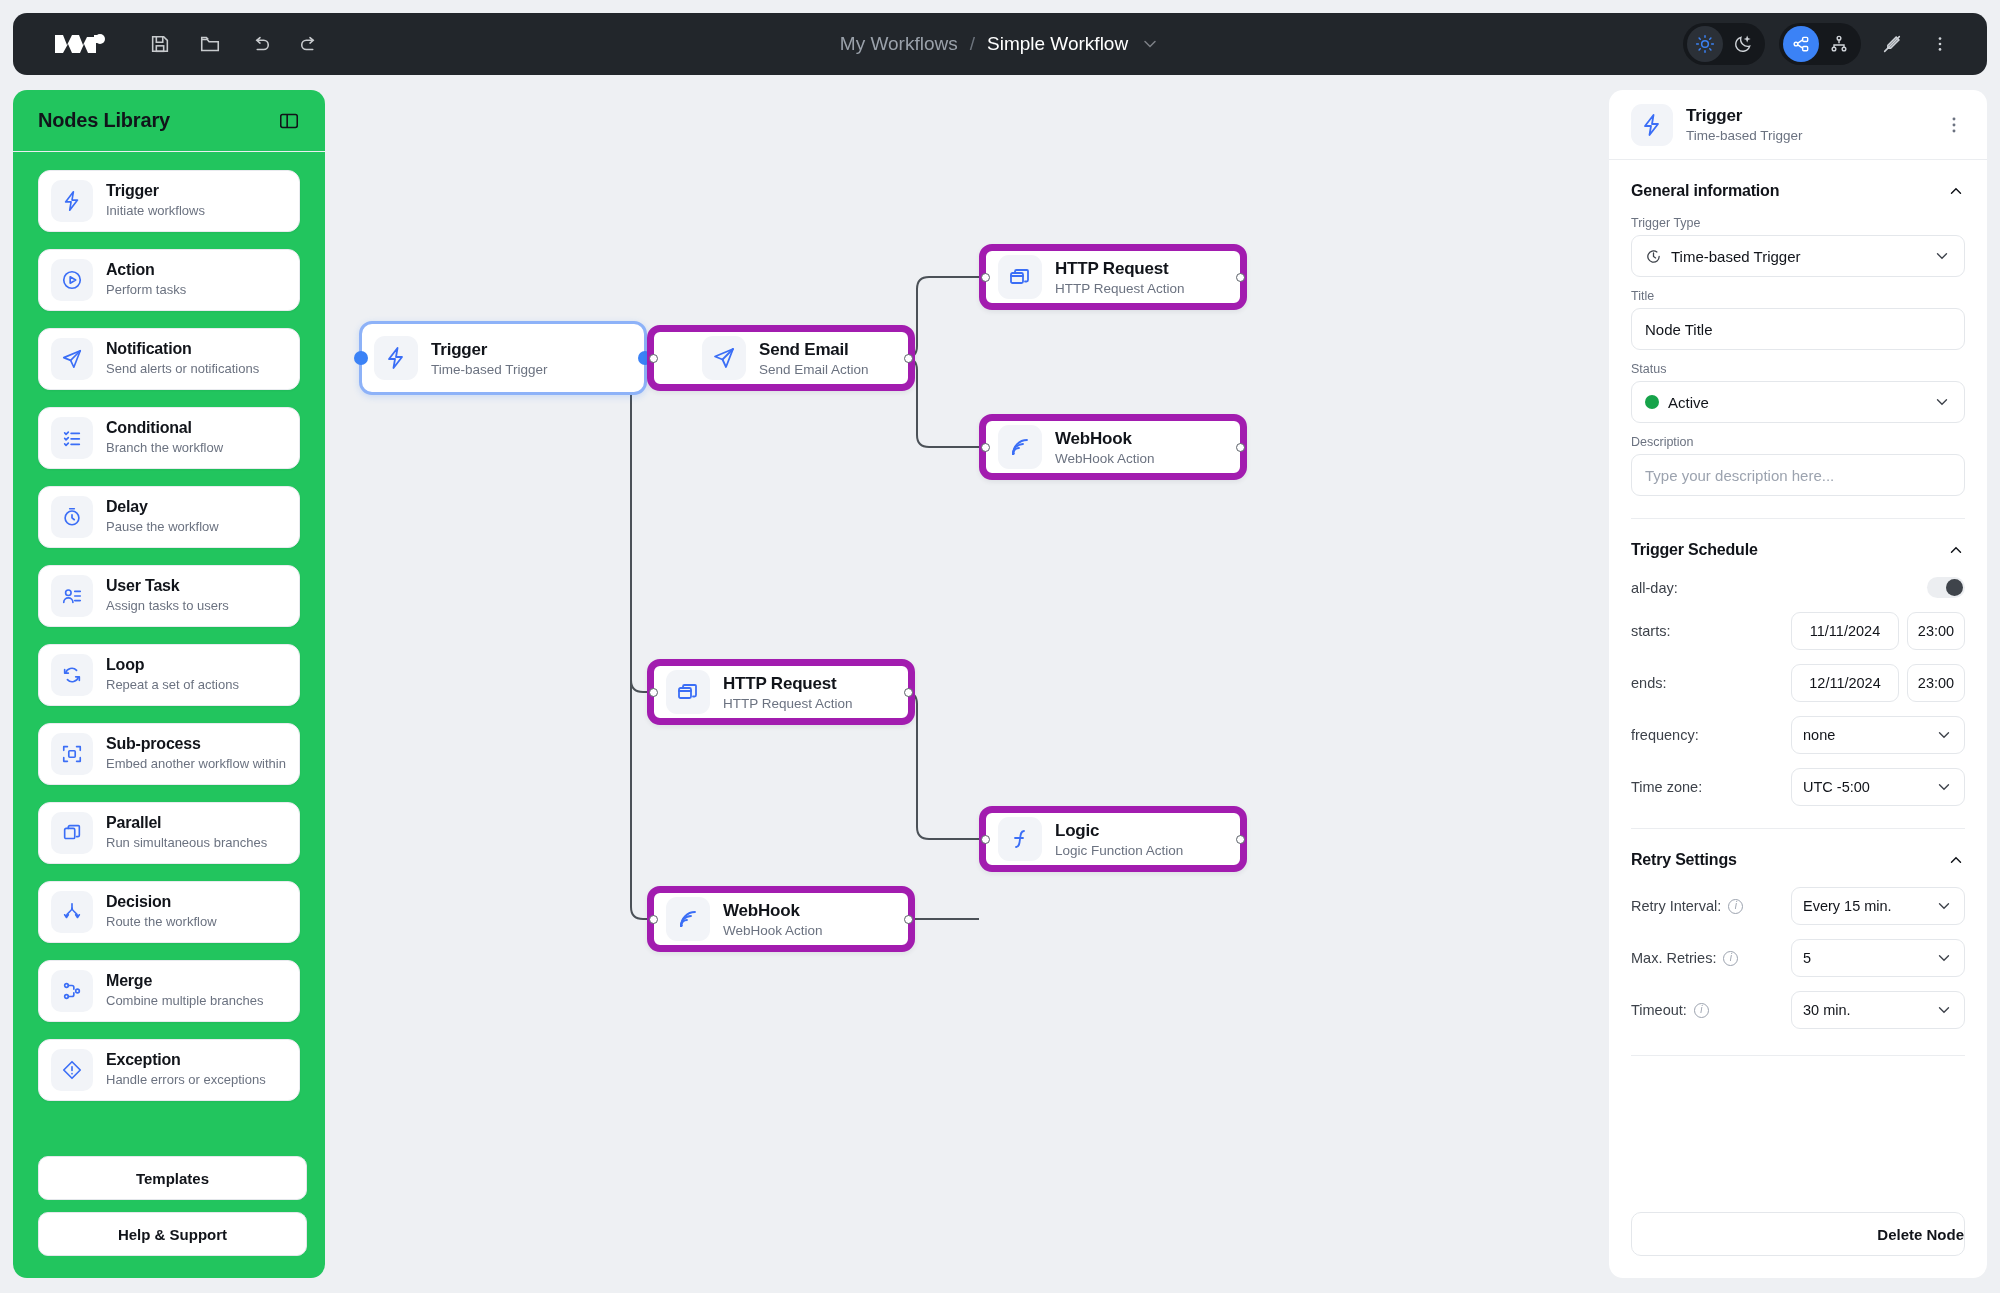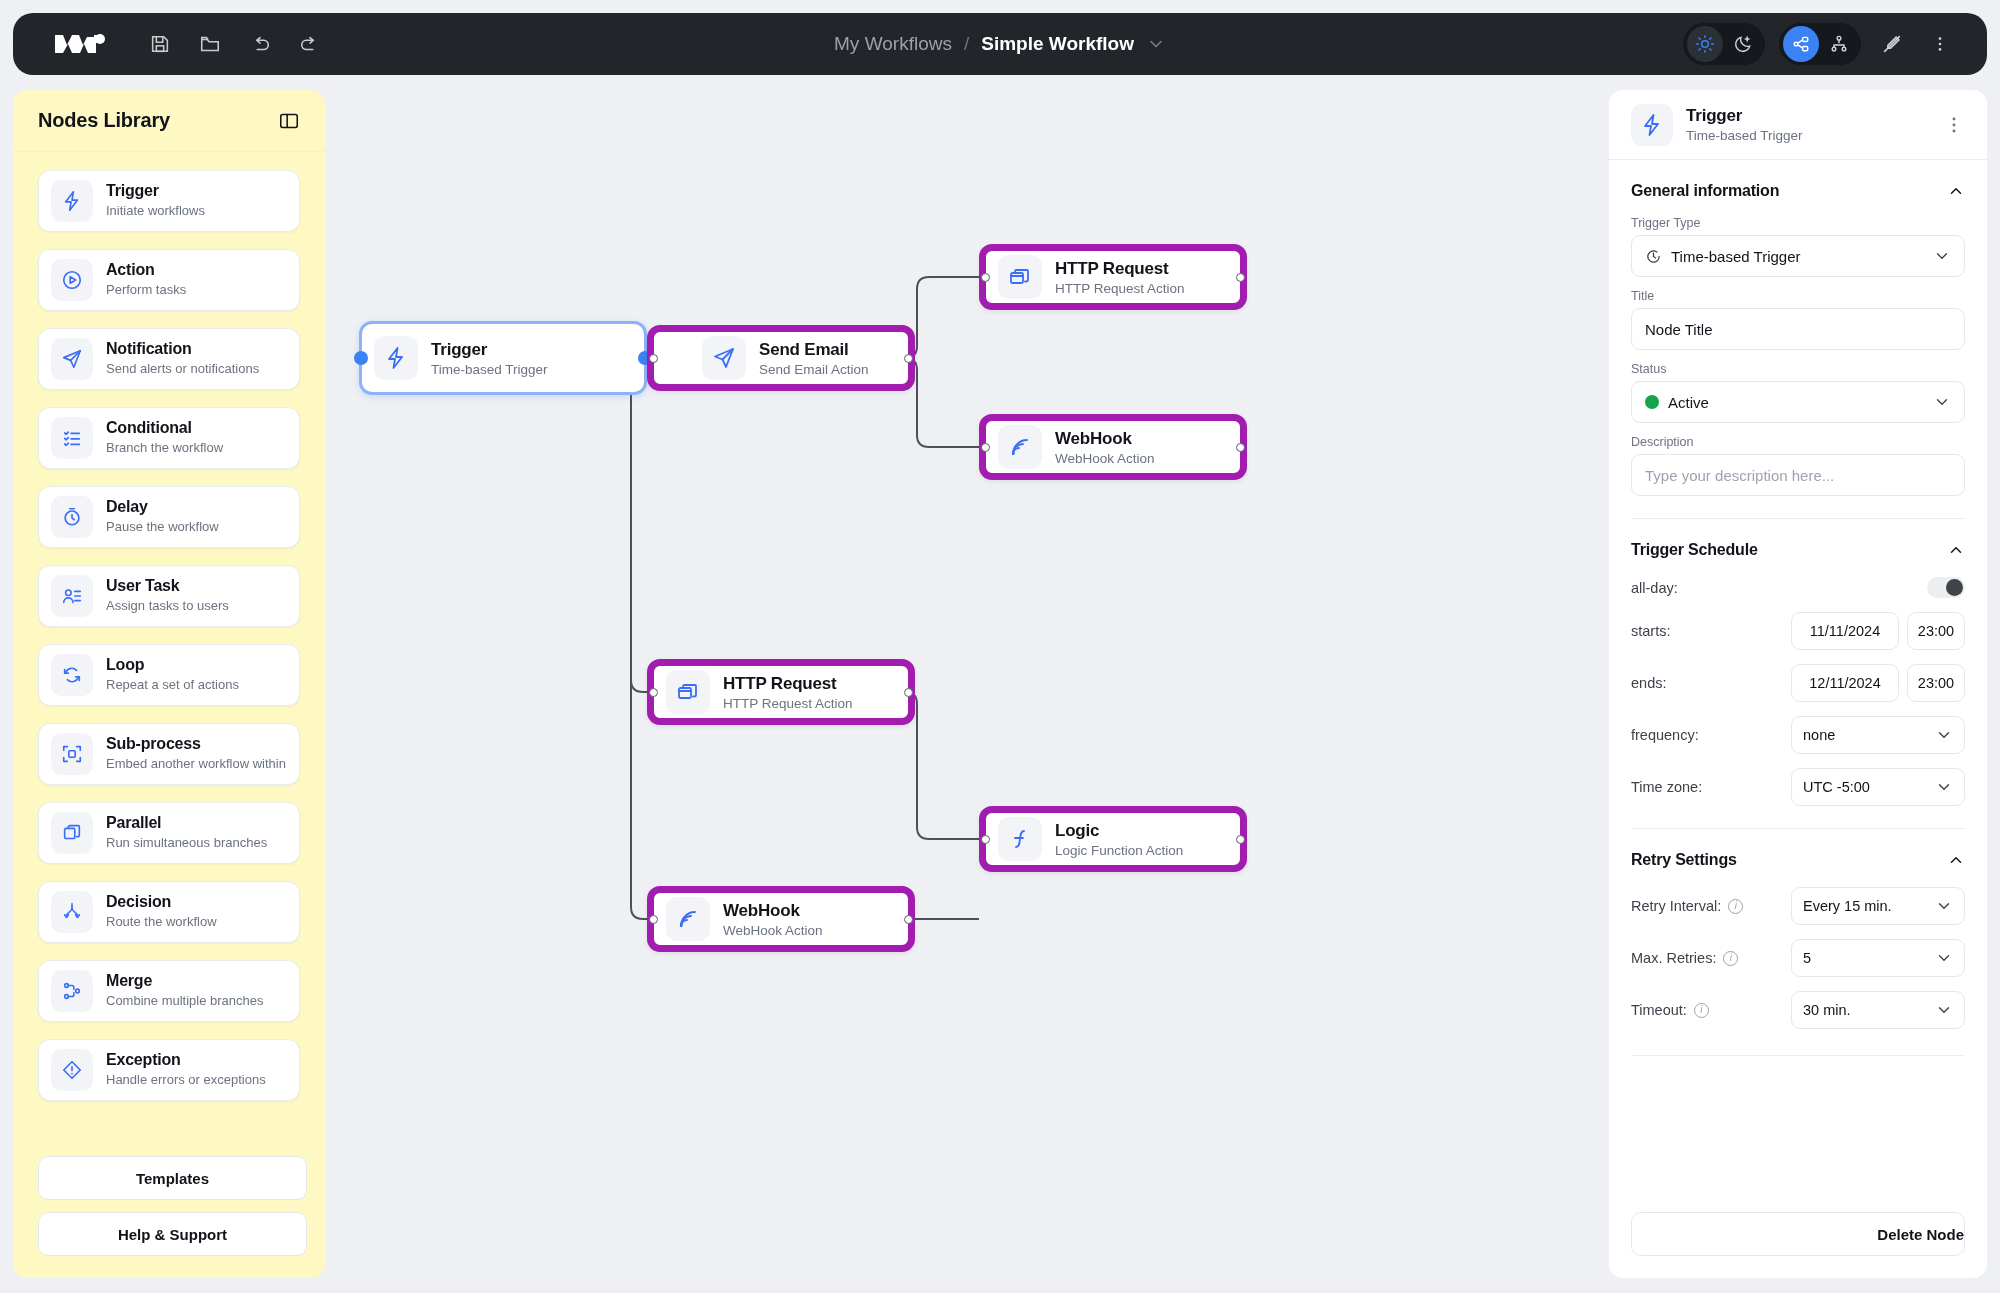--- a/index.html
+++ b/index.html
@@ -7,56 +7,56 @@
     width: 2000px; height: 1293px;
     background: #eef0f3;
     font-family: "Liberation Sans", sans-serif;
     overflow: hidden;
   }
   .app { position: relative; width: 2000px; height: 1293px; background: #eef0f3; }
 
   
   .topbar {
     position: absolute; left: 13px; top: 13px; width: 1974px; height: 62px;
-    background: #22262b; border-radius: 20px;
+    background: #22262b; border-radius: 14px;
     display: flex; align-items: center; padding: 0 18px;
   }
   .logo { width: 56px; height: 26px; margin-left: 22px; margin-right: 40px; }
   .tb-icons { display: flex; align-items: center; gap: 28px; }
   .tb-ico { width: 22px; height: 22px; opacity: .85; cursor: pointer; }
   .tb-center {
     position: absolute; left: 0; right: 0; top: 0; height: 62px;
     display: flex; align-items: center; justify-content: center; gap: 12px;
     pointer-events: none;
   }
   .tb-center > * { pointer-events: auto; }
   .bc-muted { color: #9aa1aa; font-size: 19px; }
   .bc-sep { color: #6d747d; font-size: 19px; }
-  .bc-title { color: #ffffff; font-size: 19px; font-weight: bold; }
+  .bc-title { color: #ffffff; font-size: 19px; font-weight: normal; }
   .bc-chev { width: 20px; height: 20px; opacity: .55; cursor: pointer; }
   .tb-right {
     position: absolute; right: 30px; top: 0; height: 62px;
     display: flex; align-items: center; gap: 14px;
   }
   .pill {
     background: #15181c; border-radius: 22px; height: 42px;
     display: flex; align-items: center; padding: 4px; gap: 2px;
   }
   .pill-btn {
     width: 36px; height: 36px; border-radius: 50%;
     display: flex; align-items: center; justify-content: center; cursor: pointer;
   }
   .pill-btn.sel-dark { background: #2b3037; }
   .pill-btn.sel-blue { background: #3b82f6; }
   .icon-btn { width: 34px; height: 34px; display: flex; align-items: center; justify-content: center; cursor: pointer; }
 
   
   .sidebar {
     position: absolute; left: 13px; top: 90px; width: 312px; height: 1188px;
-    background: #fef9c3; border-radius: 14px;
+    background: #22c55e; border-radius: 14px;
     display: flex; flex-direction: column; overflow: hidden;
   }
   .sb-head {
     height: 62px; display: flex; align-items: center; justify-content: space-between;
     padding: 0 25px; border-bottom: 1px solid #ebedf0;
   }
   .sb-title { font-size: 20px; font-weight: bold; color: #11141a; letter-spacing: -.2px; }
   .sb-collapse { width: 22px; height: 22px; cursor: pointer; }
   .sb-list { flex: 1; overflow: hidden; padding: 18px 25px 0 25px; }
   .node-item {

